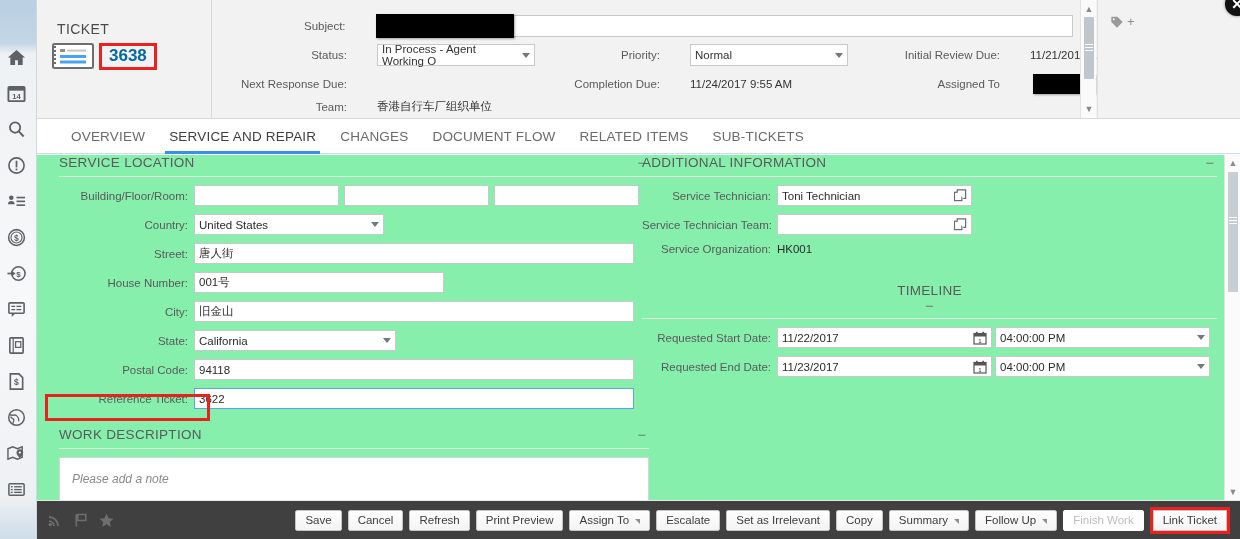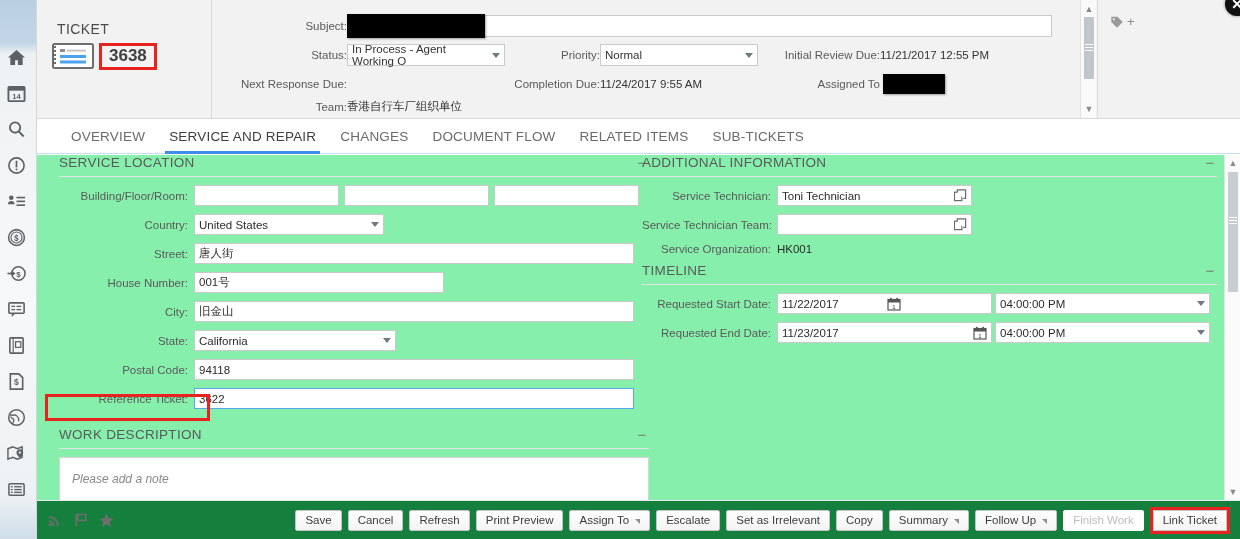--- a/index.html
+++ b/index.html
@@ -58,27 +58,27 @@
     position: absolute; left: 14px; top: 41px;
     display: flex; align-items: center;
   }
   .ticket-glyph { width: 46px; height: 30px; }
   .ticket-num-box {
     margin-left: 2px;
     border: 3px solid #e8231f;
     padding: 0px 7px 1px 7px;
     background: #f2f2f2;
   }
-  .ticket-num { font-size: 17px; font-weight: bold; color: #404040; }
+  .ticket-num { font-size: 17px; font-weight: bold; color: #0369a1; }
 
   .hdr-form {
     position: absolute; left: 176px; top: 0;
     width: 865px; height: 118px;
   }
-  .frow { position: absolute; display: flex; align-items: center; }
+  .frow { position: absolute; display: flex; align-items: center; gap: 30px; }
   .flab {
     font-size: 11.5px; color: #5a5a5a; text-align: right;
     white-space: nowrap;
   }
   .fval { font-size: 11.5px; color: #333; white-space: nowrap; }
   .redact {
     background: #000; height: 20px; display: inline-block;
     box-shadow: 1px 1px 2px rgba(0,0,0,.35);
   }
   .inp {
@@ -216,21 +216,21 @@
   .psb .arr { position:absolute; left:0; width:16px; height:14px; display:flex; align-items:center; justify-content:center; color:#8a8a8a; font-size:9px; cursor:pointer;}
   .psb .arr.up { top: 1px; }
   .psb .arr.dn { bottom: 1px; }
   .psb .thumb { position:absolute; left:3px; top:17px; width:10px; height:120px; background:#c6cdd3; border-radius:1px; cursor:pointer;}
   .psb .grip { position:absolute; left:4px; top:62px; width:8px; height:9px;
     background: repeating-linear-gradient(to bottom,#fff 0 1px,transparent 1px 3px); }
 
   
   .footer {
     position: absolute; left: 37px; top: 500px;
-    width: 1203px; height: 39px; background: #15803d;
+    width: 1203px; height: 39px; background: #404040;
     border-top: 1px solid #e8e8e8;
     display: flex; align-items: center;
   }
   .foot-icons { display: flex; align-items: center; gap: 11px; margin-left: 10px; }
   .foot-icon { width: 15px; height: 15px; color: #6e6e6e; cursor: pointer; display:flex; align-items:center; justify-content:center;}
   .btns { margin-left: auto; display: flex; align-items: center; gap: 6px; margin-right: 10px; }
   .btn {
     border: 1px solid #c4c4c4; border-radius: 2px;
     background: linear-gradient(to bottom,#fefefe,#f4f4f4);
     font-size: 11.5px; color: #3c3c3c;
@@ -535,28 +535,28 @@
               </svg>
           </span>
         </div>
       </div>
 
       <div class="row">
         <div class="lab" style="width:135px;">Service Organization:</div>
         <div class="txt-static">HK001</div>
       </div>
 
-      <div class="sec-head" style="margin-top:8px;">
+      <div class="sec-head" style="margin-top:28px;flex-direction:column;">
         <span class="sec-title">TIMELINE</span>
         <span class="sec-min">−</span>
       </div>
 
       <div class="row">
         <div class="lab" style="width:135px;">Requested Start Date:</div>
-        <div class="fld" style="width:215px; gap:48px;">
+        <div class="fld" style="width:215px; justify-content:space-between;gap:48px;">
           <span>11/22/2017</span>
           <span class="calicon">
             <svg width="14" height="14" viewBox="0 0 14 14">
                 <rect x="1" y="2.5" width="12" height="10.5" fill="#fff" stroke="#555" stroke-width="1.2"></rect>
                 <rect x="1" y="2.5" width="12" height="3" fill="#555"></rect>
                 <rect x="3" y="0.8" width="1.6" height="2" fill="#555"></rect>
                 <rect x="9.4" y="0.8" width="1.6" height="2" fill="#555"></rect>
                 <text x="7" y="12" font-size="6" font-family="Liberation Sans, sans-serif" fill="#333" text-anchor="middle">1</text>
               </svg>
           </span>

